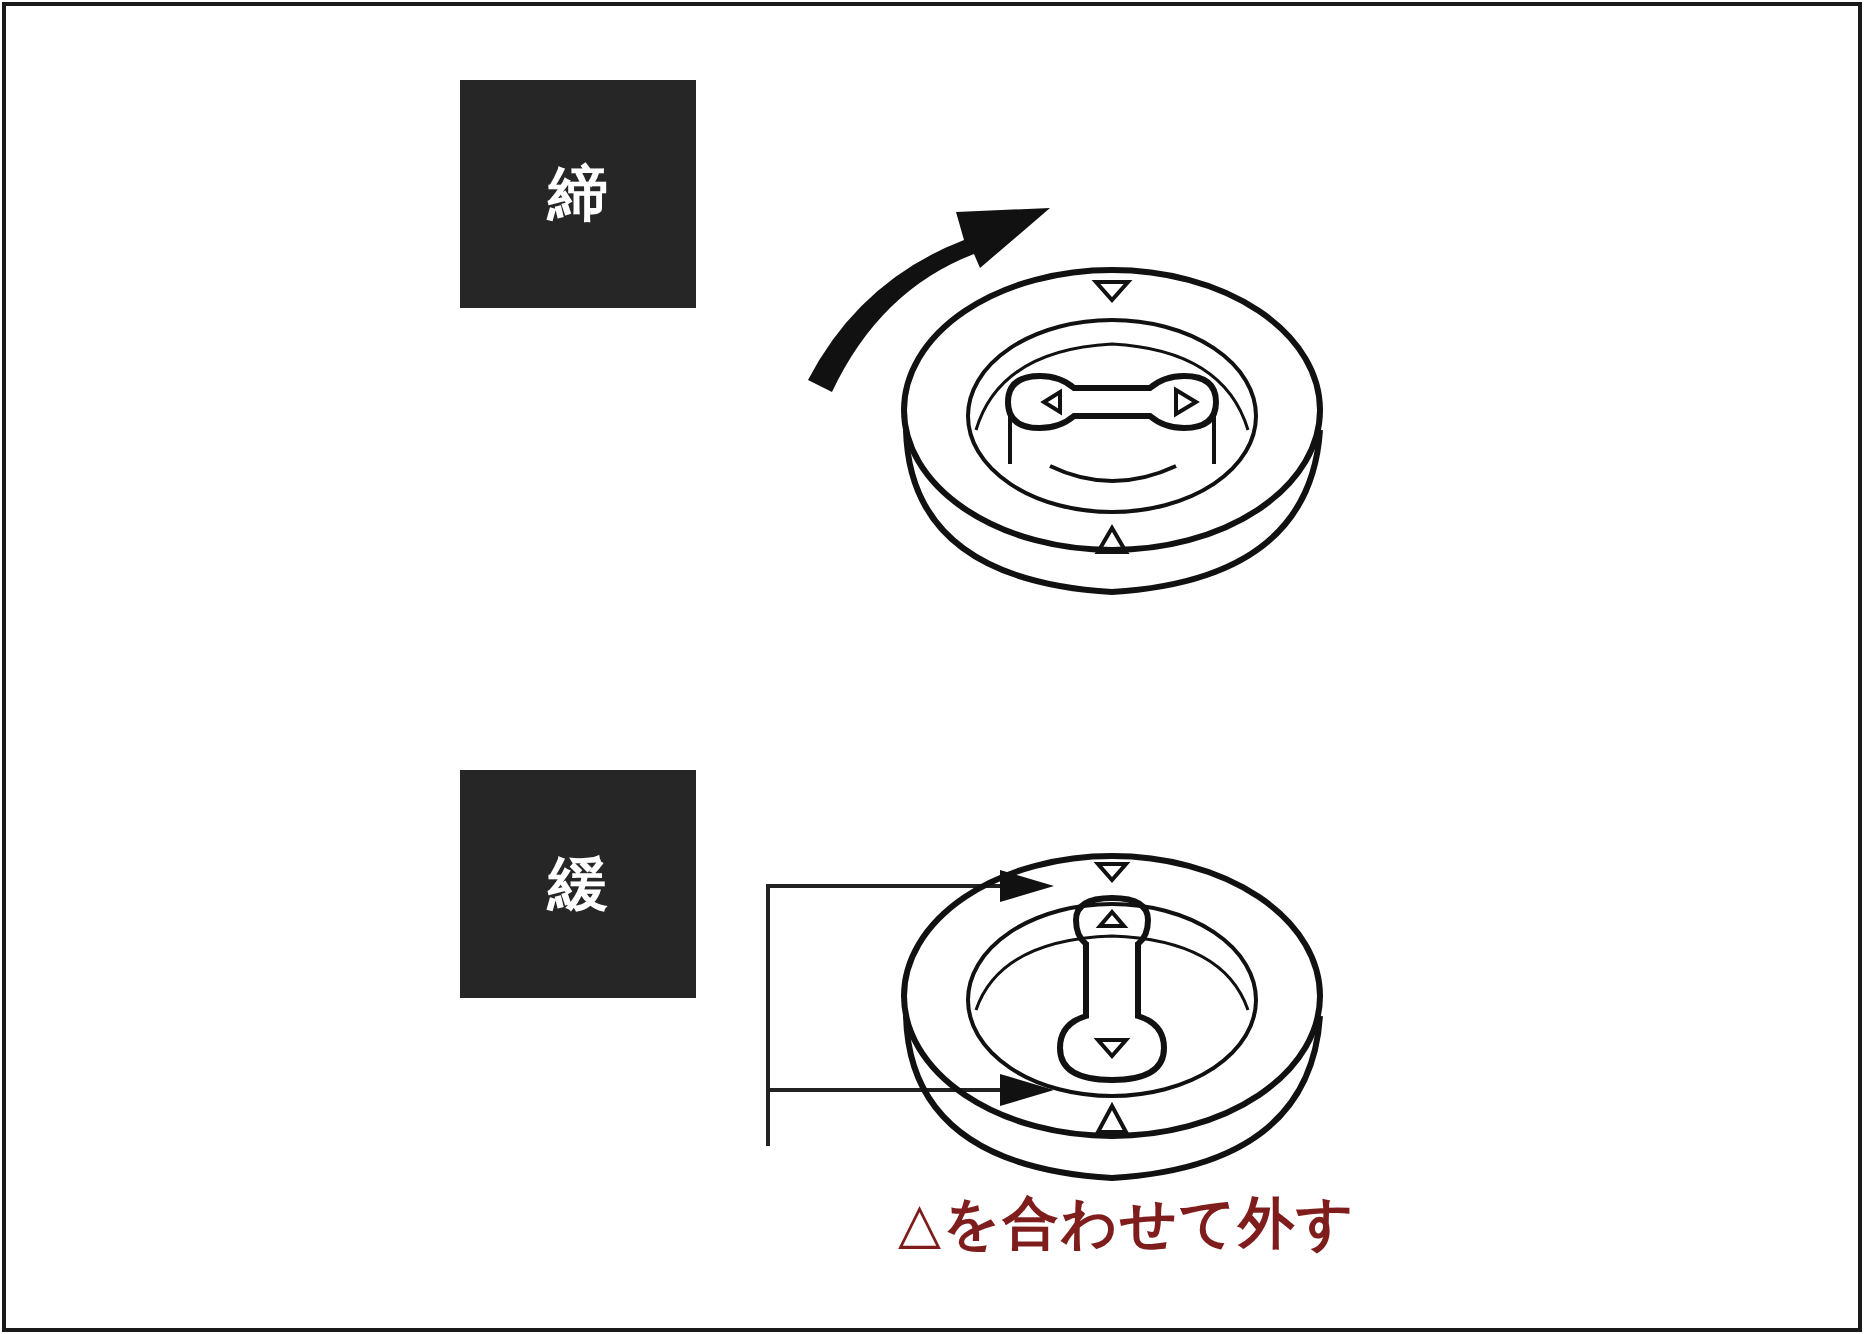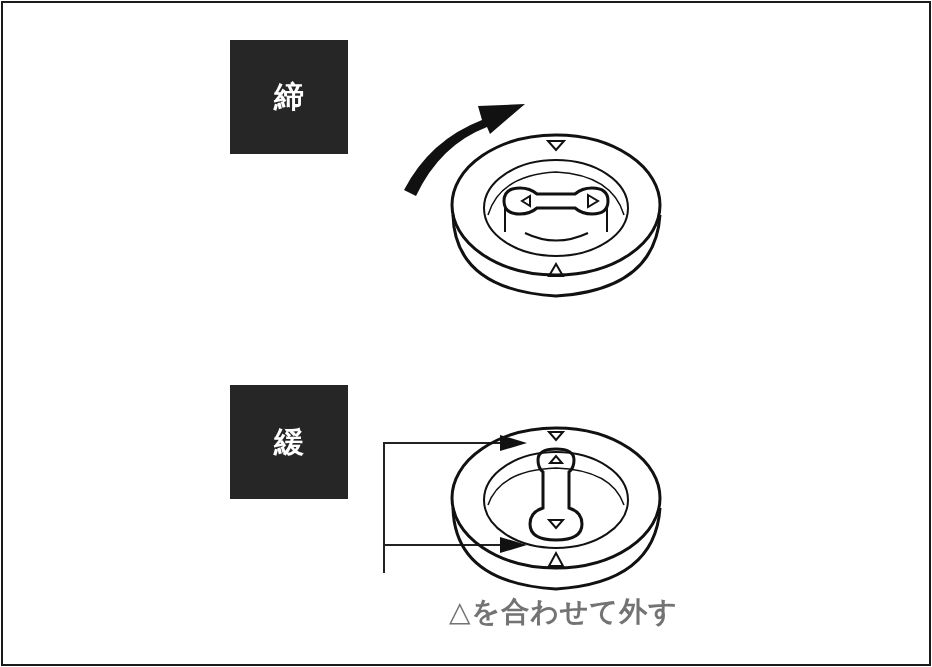--- a/index.html
+++ b/index.html
@@ -7,21 +7,21 @@
            font-family: "DejaVu Sans", "Liberation Sans", sans-serif; }
     .frame { position: absolute; left: 1px; top: 1px; width: 926px; height: 661px;
              border: 2px solid #1a1a1a; background: #fff; }
     .label-box { position: absolute; width: 118px; height: 114px; background: #262626;
                  color: #ffffff; display: flex; align-items: center; justify-content: center;
                  font-size: 30px; font-weight: bold; }
     #label-tighten { left: 230px; top: 40px; }
     #label-loosen { left: 230px; top: 385px; }
     svg.illus { position: absolute; left: 0; top: 0; }
     .caption { position: absolute; left: 449px; top: 593px; font-size: 28px; font-weight: bold;
-               color: #737373; letter-spacing: 1px; white-space: nowrap; }
+               color: #7f1d1d; letter-spacing: 1px; white-space: nowrap; }
     .caption .tri { font-weight: normal; }
   </style>
 </head>
 <body>
 
 <div class="frame"></div>
 
 <div class="label-box" id="label-tighten">
   <span>締</span>
 </div>

